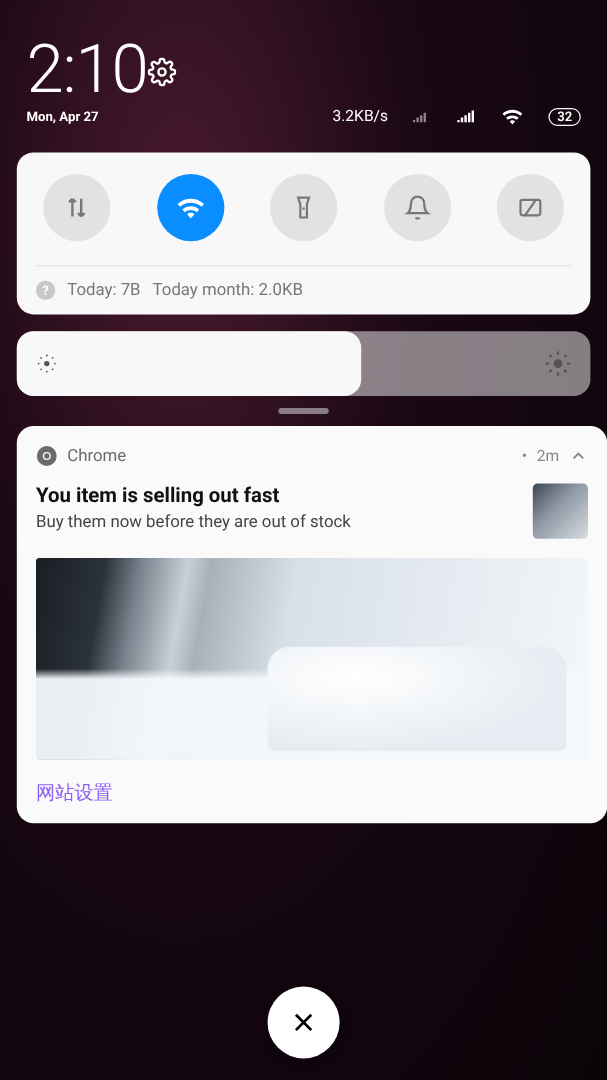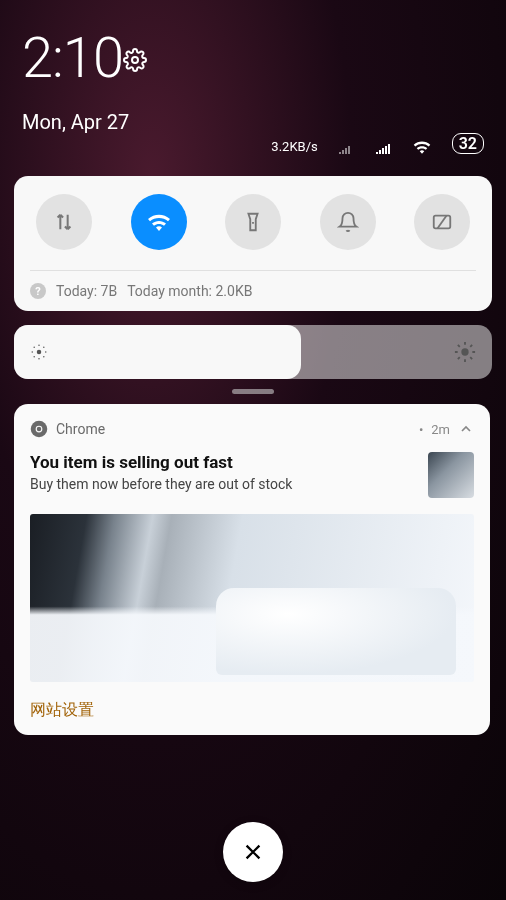--- a/index.html
+++ b/index.html
@@ -5,51 +5,51 @@
     * { margin: 0; padding: 0; box-sizing: border-box; font-family: -apple-system, BlinkMacSystemFont, "Segoe UI", Roboto, sans-serif; }
     body {
       width: 506px; height: 900px;
       background: radial-gradient(ellipse at 30% 20%, #4a1a2e 0%, #1a0814 40%, #0a0408 100%);
       overflow: hidden; position: relative;
     }
     .header { padding: 30px 22px 4px 22px; color: #fff; display: flex; align-items: flex-start; }
     .time { font-size: 56px; font-weight: 300; letter-spacing: -1px; line-height: 1; }
     .settings-icon { margin-top: 18px; }
     .subheader { padding: 0 22px 14px 22px; display: flex; justify-content: space-between; align-items: center; color: #fff; }
-    .date { font-size: 20px; font-weight: 400; }
-    .status-right { display: flex; align-items: flex-end; gap: 21px; font-size: 13px; }
-    .battery-pill { border: 1.5px solid #fff; border-radius: 9px; padding: 0px 6px; font-size: 16px; font-weight: 600; display: inline-flex; align-items: center; margin-top: 43px; }
+    .date { font-size: 11px; font-weight: 700; }
+    .status-right { display: flex; align-items: flex-start; gap: 21px; font-size: 13px; }
+    .battery-pill { border: 1.5px solid #fff; border-radius: 9px; padding: 0px 6px; font-size: 11px; font-weight: 600; display: inline-flex; align-items: center; }
     .quick-panel { margin: 8px 14px 0 14px; background: #f8f8f8; border-radius: 14px; padding: 18px 16px 12px 16px; }
     .toggles { display: flex; justify-content: space-between; align-items: center; padding: 0 6px; }
     .toggle { width: 56px; height: 56px; border-radius: 50%; background: #e2e2e2; display: flex; align-items: center; justify-content: center; cursor: pointer; }
     .toggle.active { background: #0a8eff; }
     .data-row { margin-top: 20px; padding-top: 12px; border-top: 1px solid #e0e0e0; display: flex; align-items: center; gap: 10px; color: #777; font-size: 14px; }
     .help-circle { width: 16px; height: 16px; border-radius: 50%; background: #c8c8c8; color: #fff; font-size: 11px; display: flex; align-items: center; justify-content: center; font-weight: bold; }
     .brightness { margin: 14px 14px 0 14px; background: rgba(248,248,248,0.5); border-radius: 14px; height: 54px; position: relative; display: flex; align-items: center; padding: 0 16px; }
     .brightness-fill { position: absolute; left: 0; top: 0; height: 100%; width: 60%; background: #f8f8f8; border-radius: 14px; }
     .brightness svg { position: relative; z-index: 1; }
     .brightness .bright-icon-right { margin-left: auto; }
     .handle { width: 42px; height: 5px; background: rgba(200,200,200,0.6); border-radius: 3px; margin: 10px auto 0 auto; }
-    .notification { margin: 10px 16px 0 14px; background: #fafafa; border-radius: 14px; padding: 16px 16px 14px 16px; }
+    .notification { margin: 10px 0 0 14px; background: #fafafa; border-radius: 14px; padding: 16px 16px 14px 16px; }
     .notif-head { display: flex; align-items: center; gap: 8px; color: #6a6a6a; font-size: 14px; }
     .notif-head .spacer { flex: 1; }
     .notif-head .ago { font-size: 13px; color: #888; }
     .chrome-icon { width: 18px; height: 18px; }
     .notif-body { display: flex; gap: 10px; margin-top: 14px; }
     .notif-text { flex: 1; }
     .notif-title { font-size: 17px; font-weight: 700; color: #111; margin-bottom: 4px; }
     .notif-msg { font-size: 14px; color: #444; }
     .notif-thumb { width: 46px; height: 46px; border-radius: 4px; background: linear-gradient(135deg, #3a4550 0%, #8a95a0 40%, #d8dde2 100%); flex-shrink: 0; }
     .notif-image { margin-top: 16px; height: 168px; border-radius: 3px; background:
       linear-gradient(to bottom, rgba(255,255,255,0) 55%, rgba(245,248,252,0.95) 60%),
       linear-gradient(100deg, #1a1e24 0%, #2b323a 12%, #78828c 18%, #c8d0d8 26%, #a8b0b8 30%, #d8e0e8 45%, #f4f7fb 100%);
       position: relative; overflow: hidden;
     }
     .notif-image::after{content:"";position:absolute;left:42%;top:44%;width:54%;height:52%;background:radial-gradient(ellipse at 30% 30%, #fff, #e6ecf2 70%);border-radius:18px 18px 6px 6px;}
-    .notif-action { margin-top: 18px; color: #a16207; font-size: 16px; font-weight: 500; cursor: pointer; }
+    .notif-action { margin-top: 18px; color: #8b5cf6; font-size: 16px; font-weight: 500; cursor: pointer; }
     .close-btn { position: absolute; bottom: 18px; left: 50%; transform: translateX(-50%); width: 60px; height: 60px; border-radius: 50%; background: #fff; display: flex; align-items: center; justify-content: center; cursor: pointer; box-shadow: 0 2px 10px rgba(0,0,0,0.2); }
   </style>
 </head>
 <body>
 
 <div class="header">
   <div class="time">2:10</div>
   <div class="settings-icon">
     <svg width="24" height="24" viewBox="0 0 24 24" fill="none" stroke="#fff" stroke-width="2">
       <circle cx="12" cy="12" r="3"></circle>

